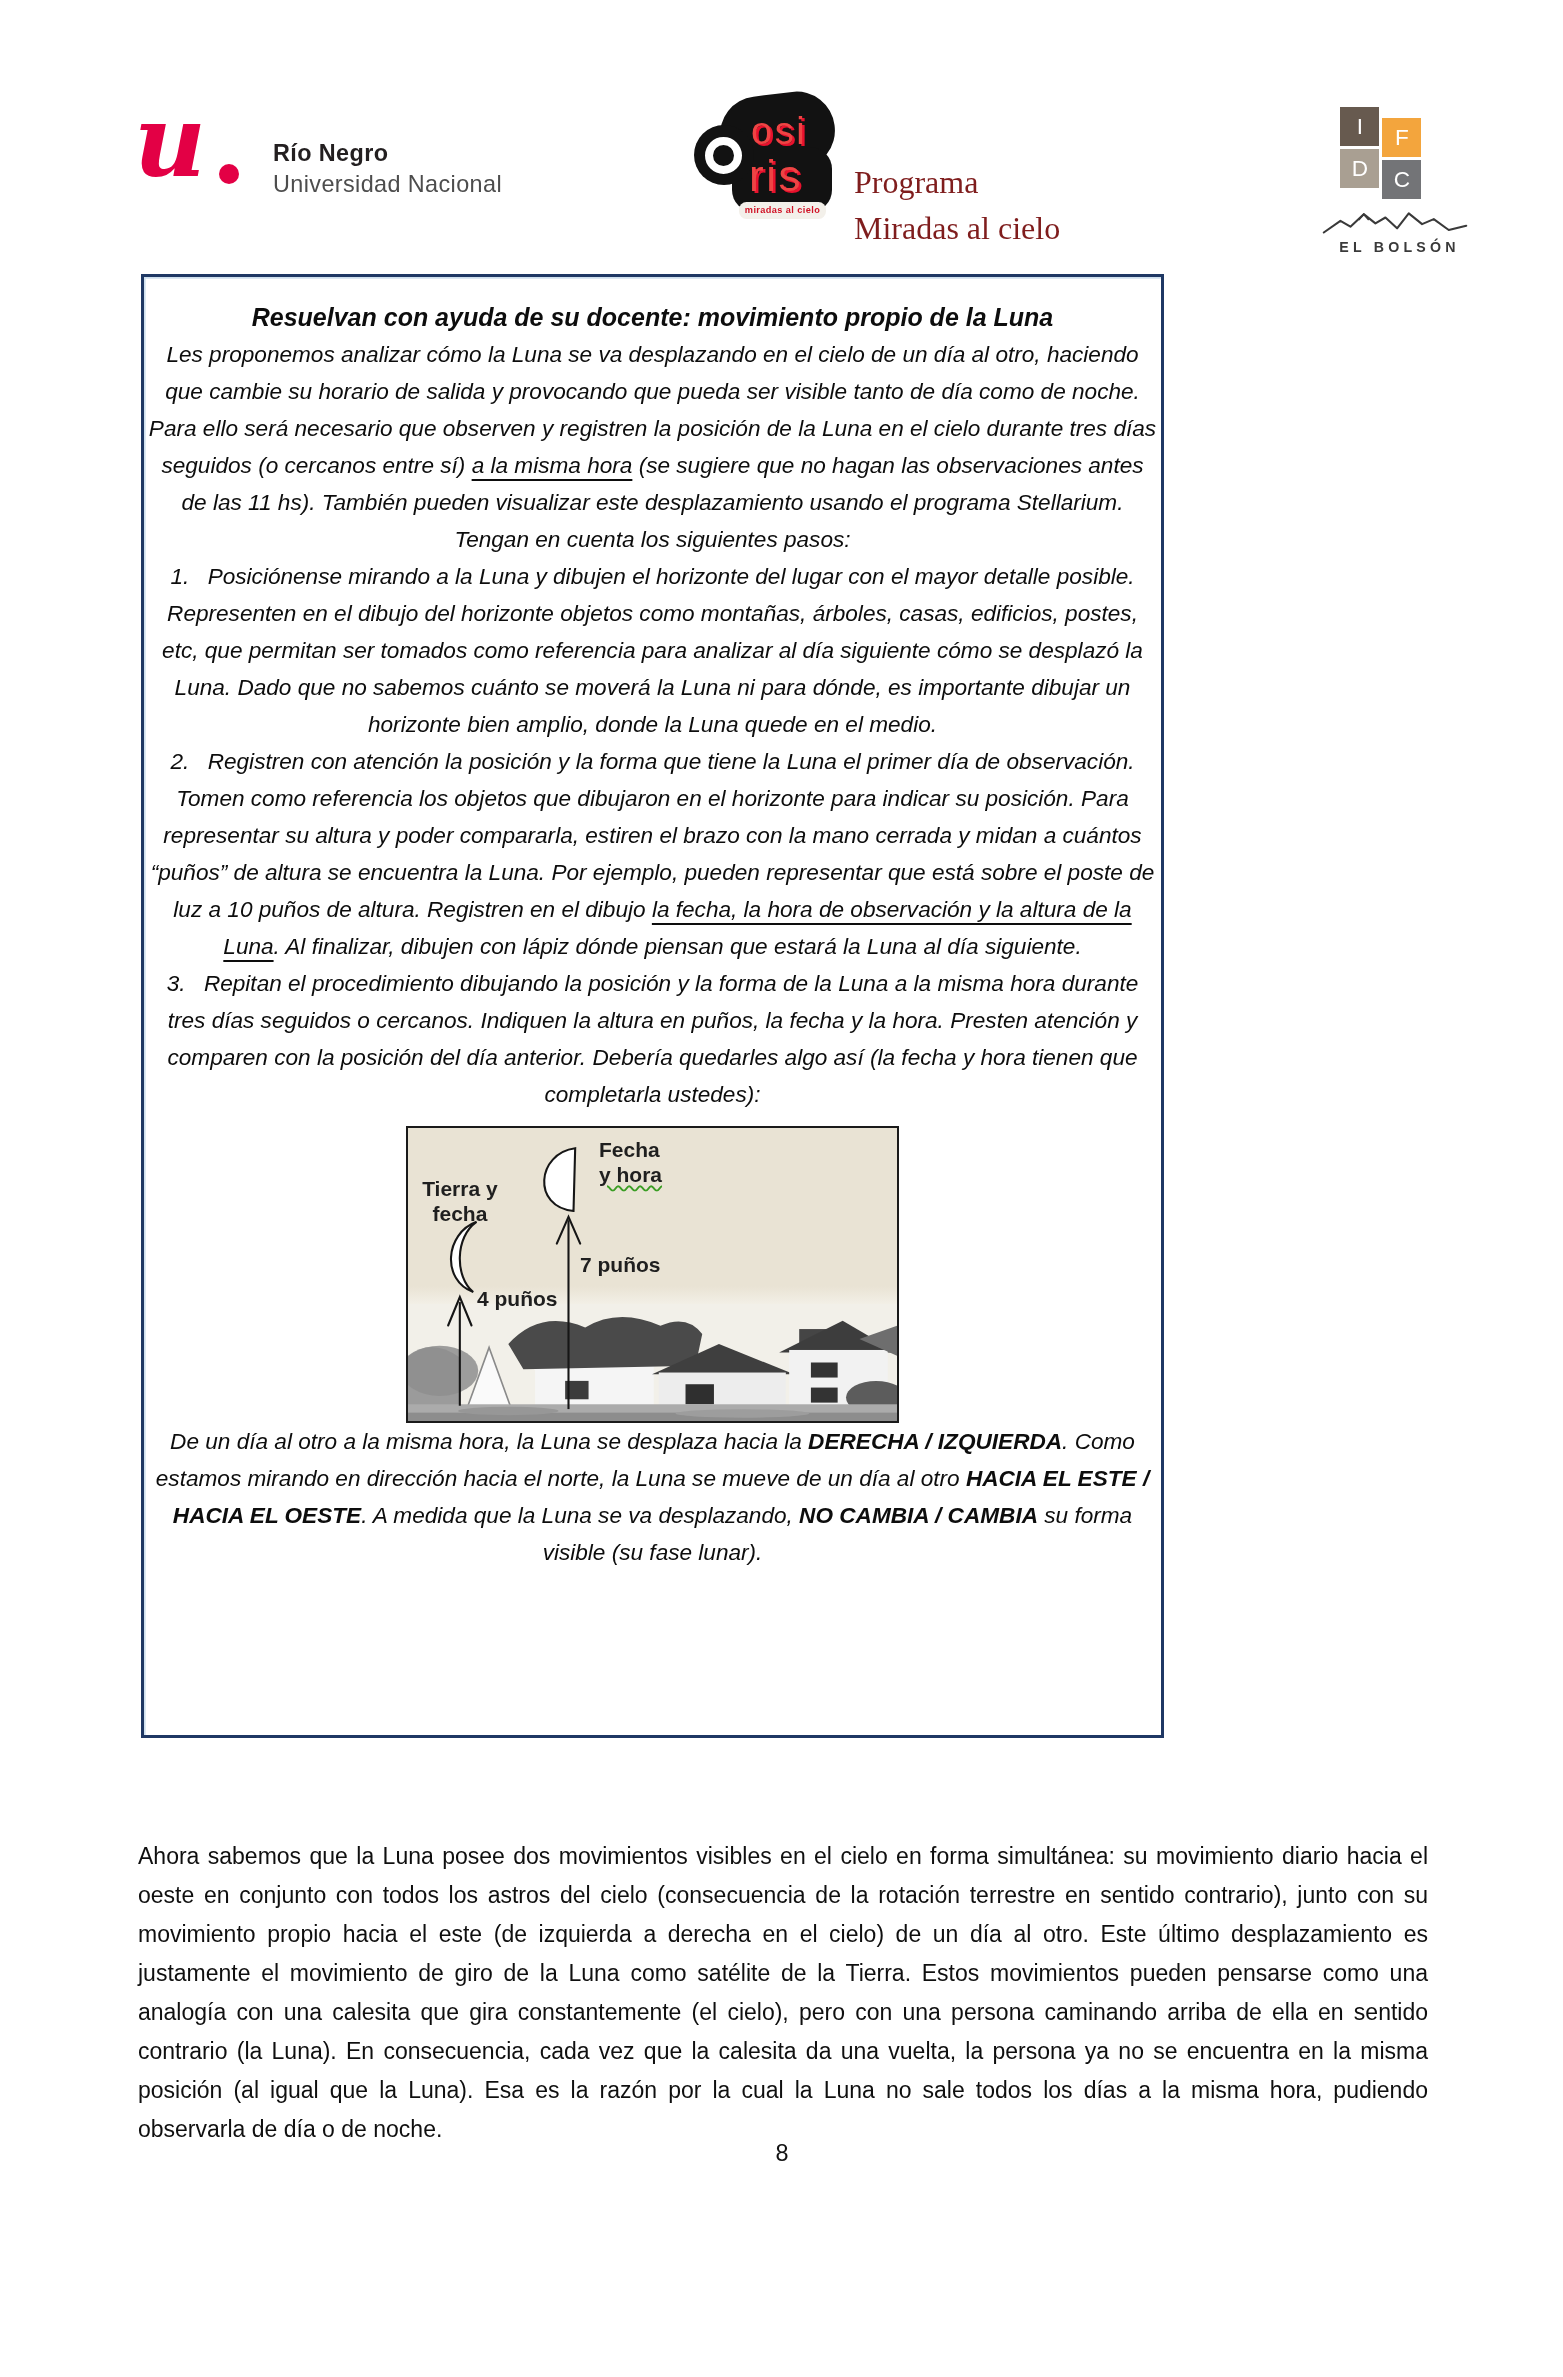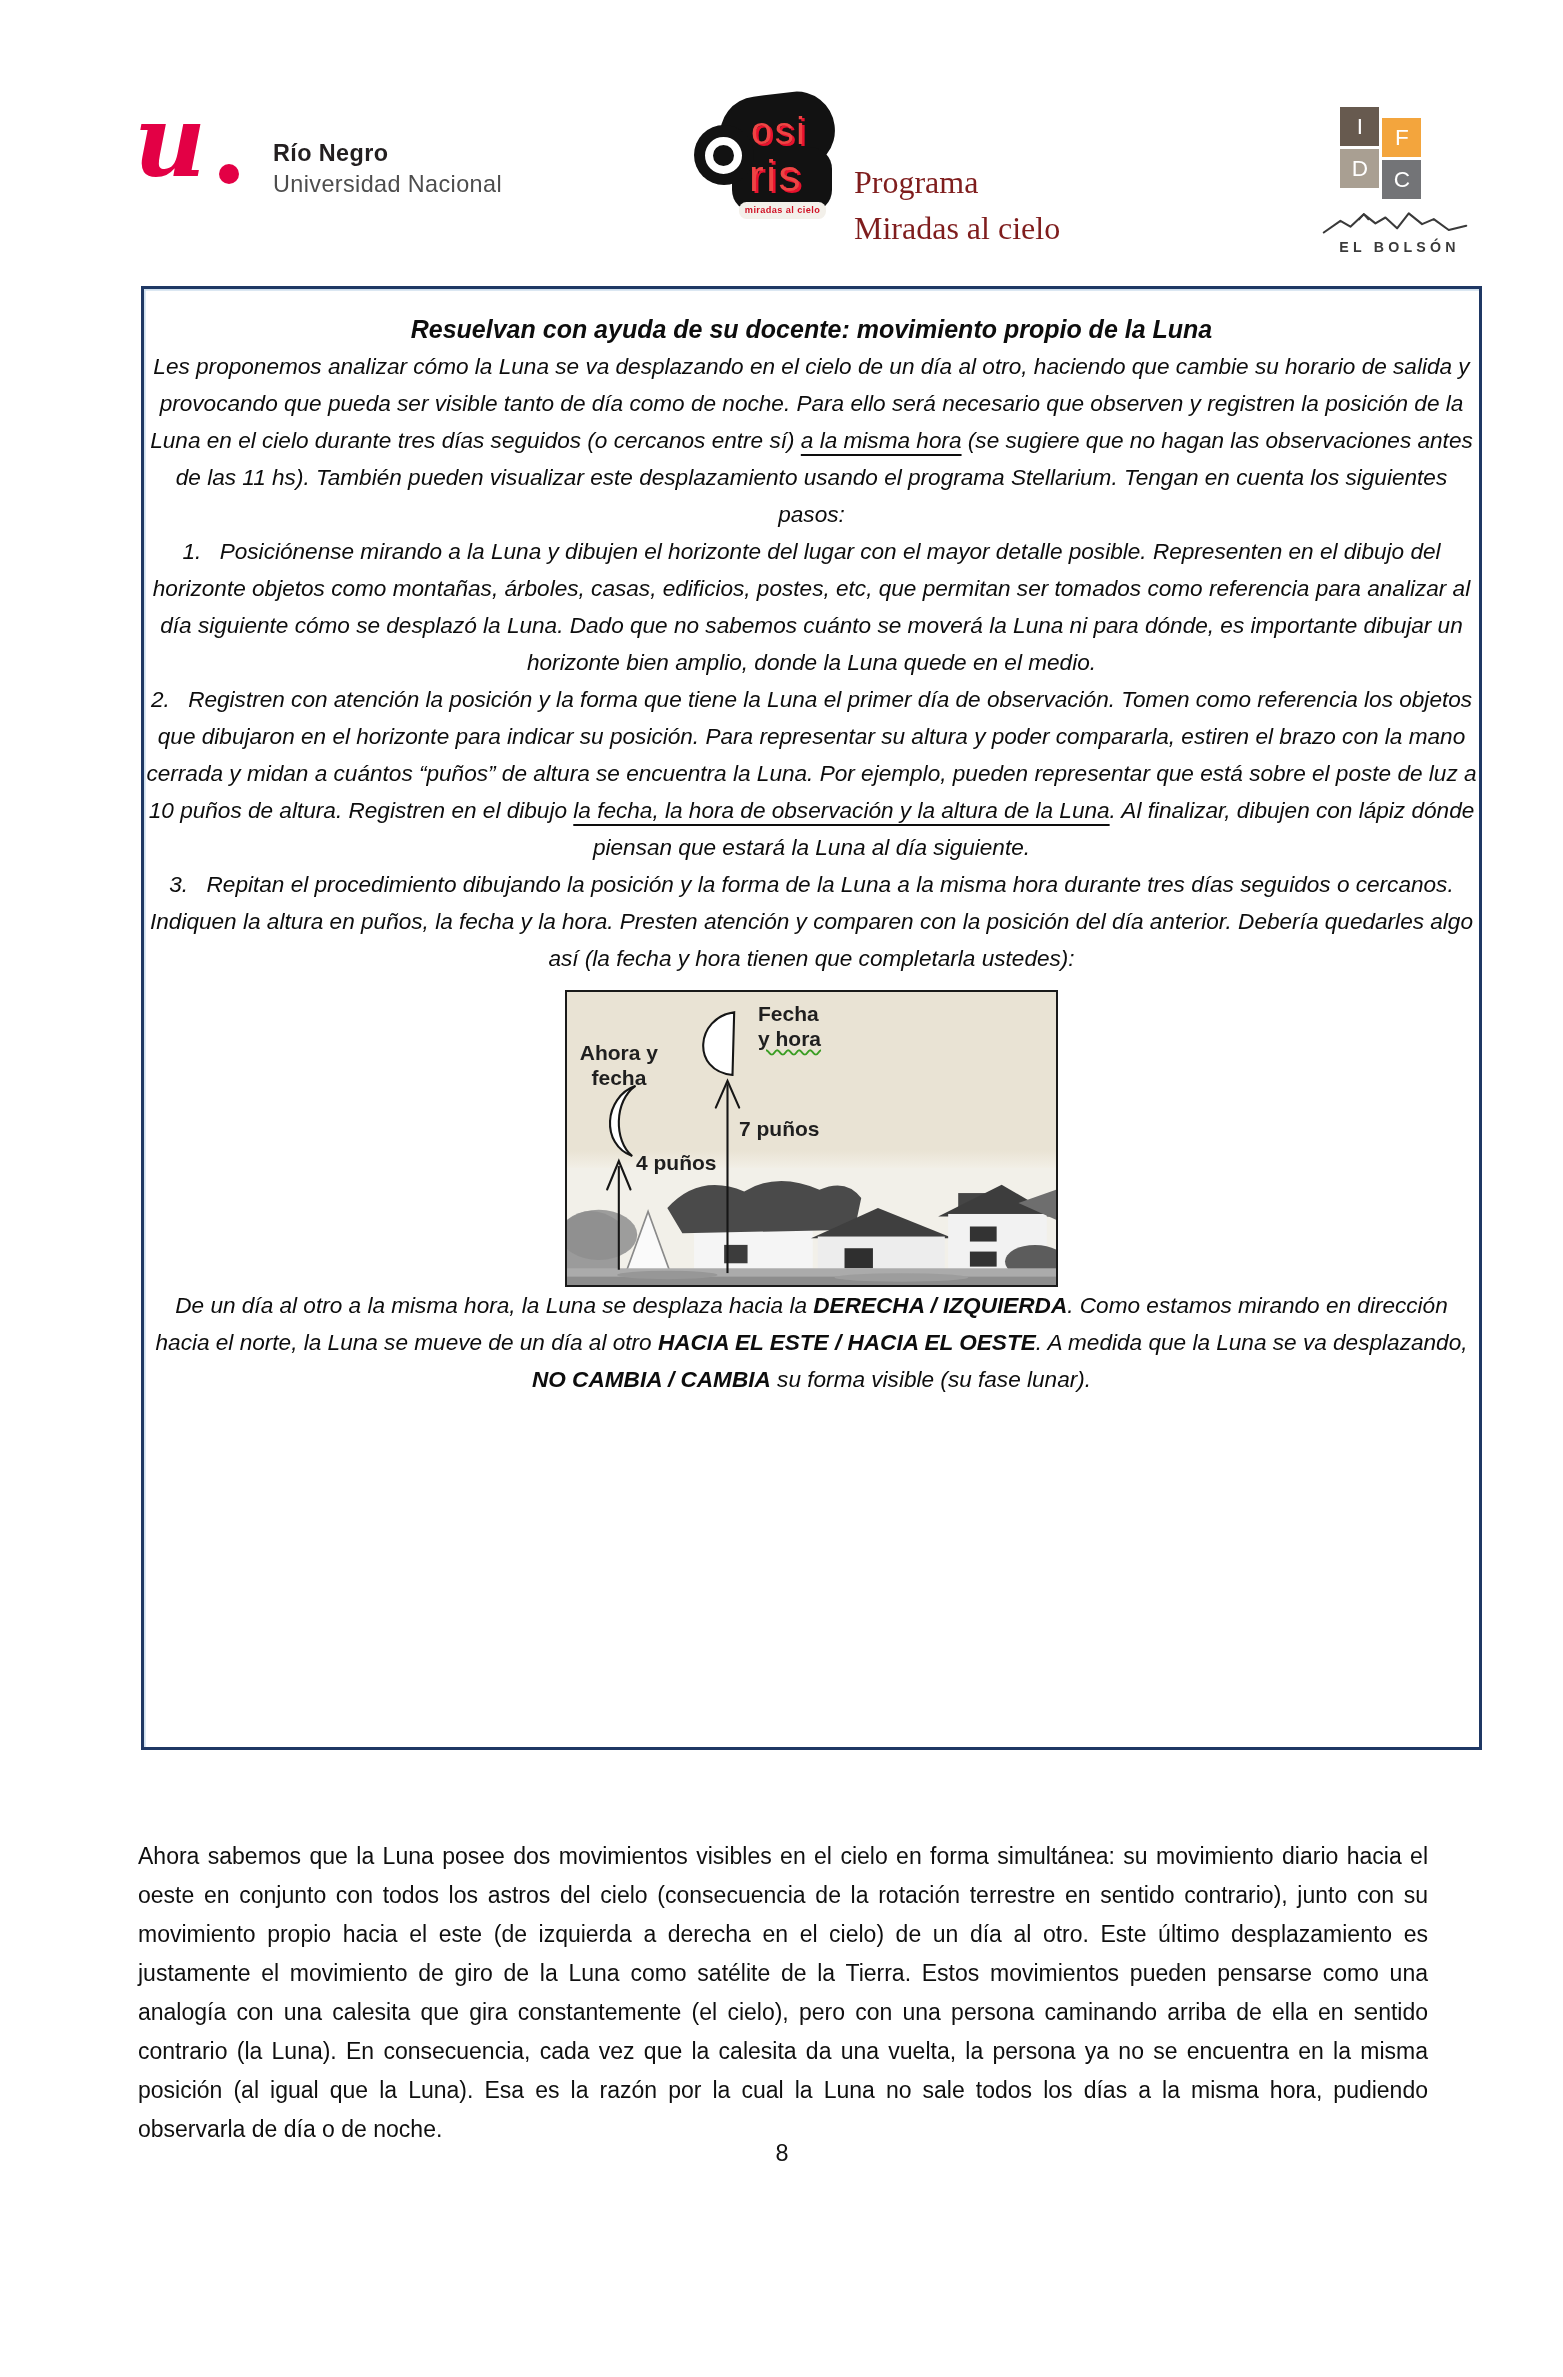--- a/index.html
+++ b/index.html
@@ -36,21 +36,21 @@
   .ifdc-sq{position:absolute;width:39px;height:39px;color:#ffffff;font-size:22.6px;font-weight:400;
            display:flex;align-items:center;justify-content:center;}
   .ifdc-i{left:0;top:0;background:#675a4f;}
   .ifdc-f{left:42px;top:11px;background:#f3a53d;}
   .ifdc-d{left:0;top:42px;background:#a99f92;}
   .ifdc-c{left:42px;top:53px;background:#737477;}
   .ifdc-mountains{margin:6.7px 0 0 0;}
   .ifdc-place{margin-top:1.7px;text-align:center;font-size:14.2px;letter-spacing:4.2px;color:#3a3a3a;font-weight:600;}
 
   
-  .box{position:absolute;left:141px;top:286px;width:1341px;height:1464px;box-sizing:border-box;
+  .box{position:absolute;left:141px;top:274px;width:1023px;height:1464px;box-sizing:border-box;
        border:3.3px solid #1f3864;box-shadow:inset 0 1.7px 0 #cfe0ee,inset 1.7px 0 0 #cfe0ee;
        padding:22px 2px 0;font-style:italic;text-align:center;font-size:22.6px;line-height:37px;color:#0d0d0d;}
   .box-title{font-weight:bold;font-size:25px;margin:5px 0 0;}
   .box p{margin:0;}
   .intro{margin-top:38px;}
   .item{margin:37px 49px 0;}
   .item-num{padding-right:18.4px;}
   .u-phrase{text-decoration:underline;text-decoration-thickness:2.1px;text-underline-offset:5.9px;}
   .b-choice{font-weight:bold;}
   .conclusion{margin-top:33px;}
@@ -167,21 +167,21 @@
         <line x1="62" y1="332" x2="62" y2="208" stroke="#161616" stroke-width="2.5"></line>
         <polyline points="48,236 62,202 76,236" fill="none" stroke="#161616" stroke-width="2.5" stroke-linecap="round"></polyline>
 
         <path d="M 200,24 C 154,30 148,94 198,99 Z" fill="#ffffff" stroke="#161616" stroke-width="2.5"></path>
 
         <line x1="192" y1="336" x2="192" y2="110" stroke="#161616" stroke-width="2.5"></line>
         <polyline points="178,138 192,106 206,138" fill="none" stroke="#161616" stroke-width="2.5" stroke-linecap="round"></polyline>
       </svg>
 
       <div class="fig-label fig-left-date">
-        <div>Ahora y</div>
+        <div>Tierra y</div>
         <div>fecha</div>
       </div>
       <div class="fig-label fig-left-h">4 puños</div>
       <div class="fig-label fig-right-date">
         <div>Fecha</div>
         <div class="squiggle">y hora</div>
       </div>
       <div class="fig-label fig-right-h">7 puños</div>
     </div>
 

